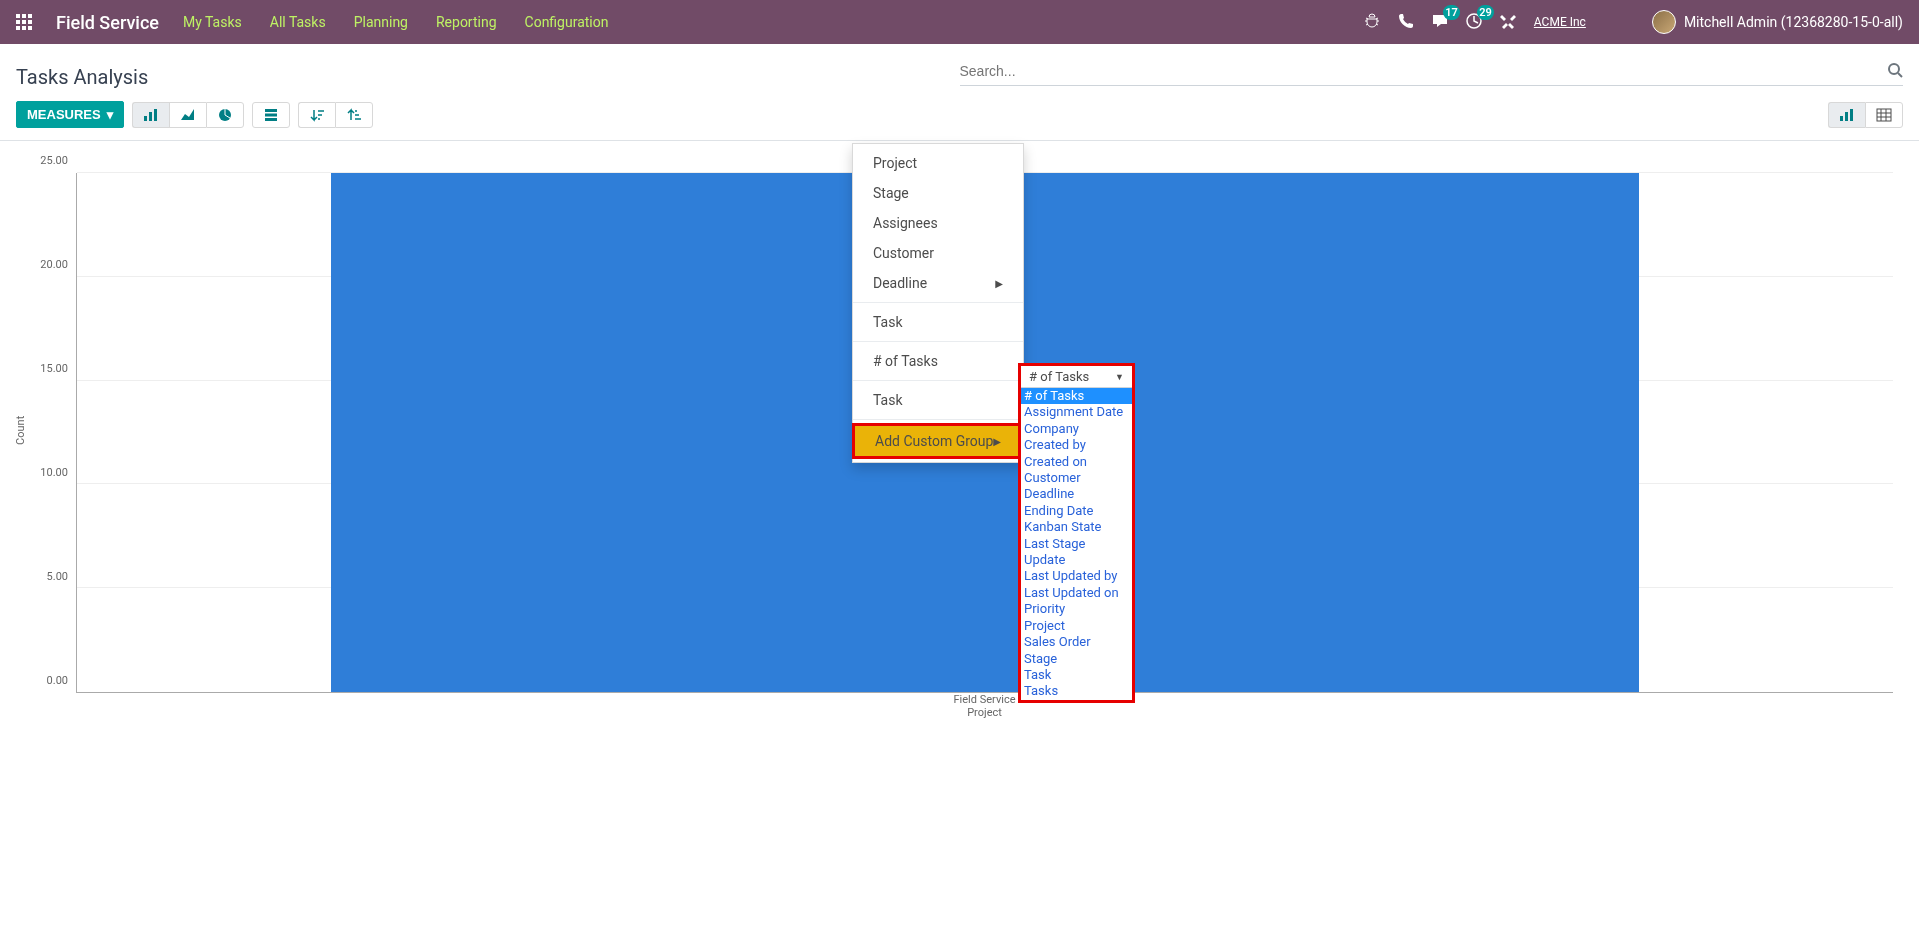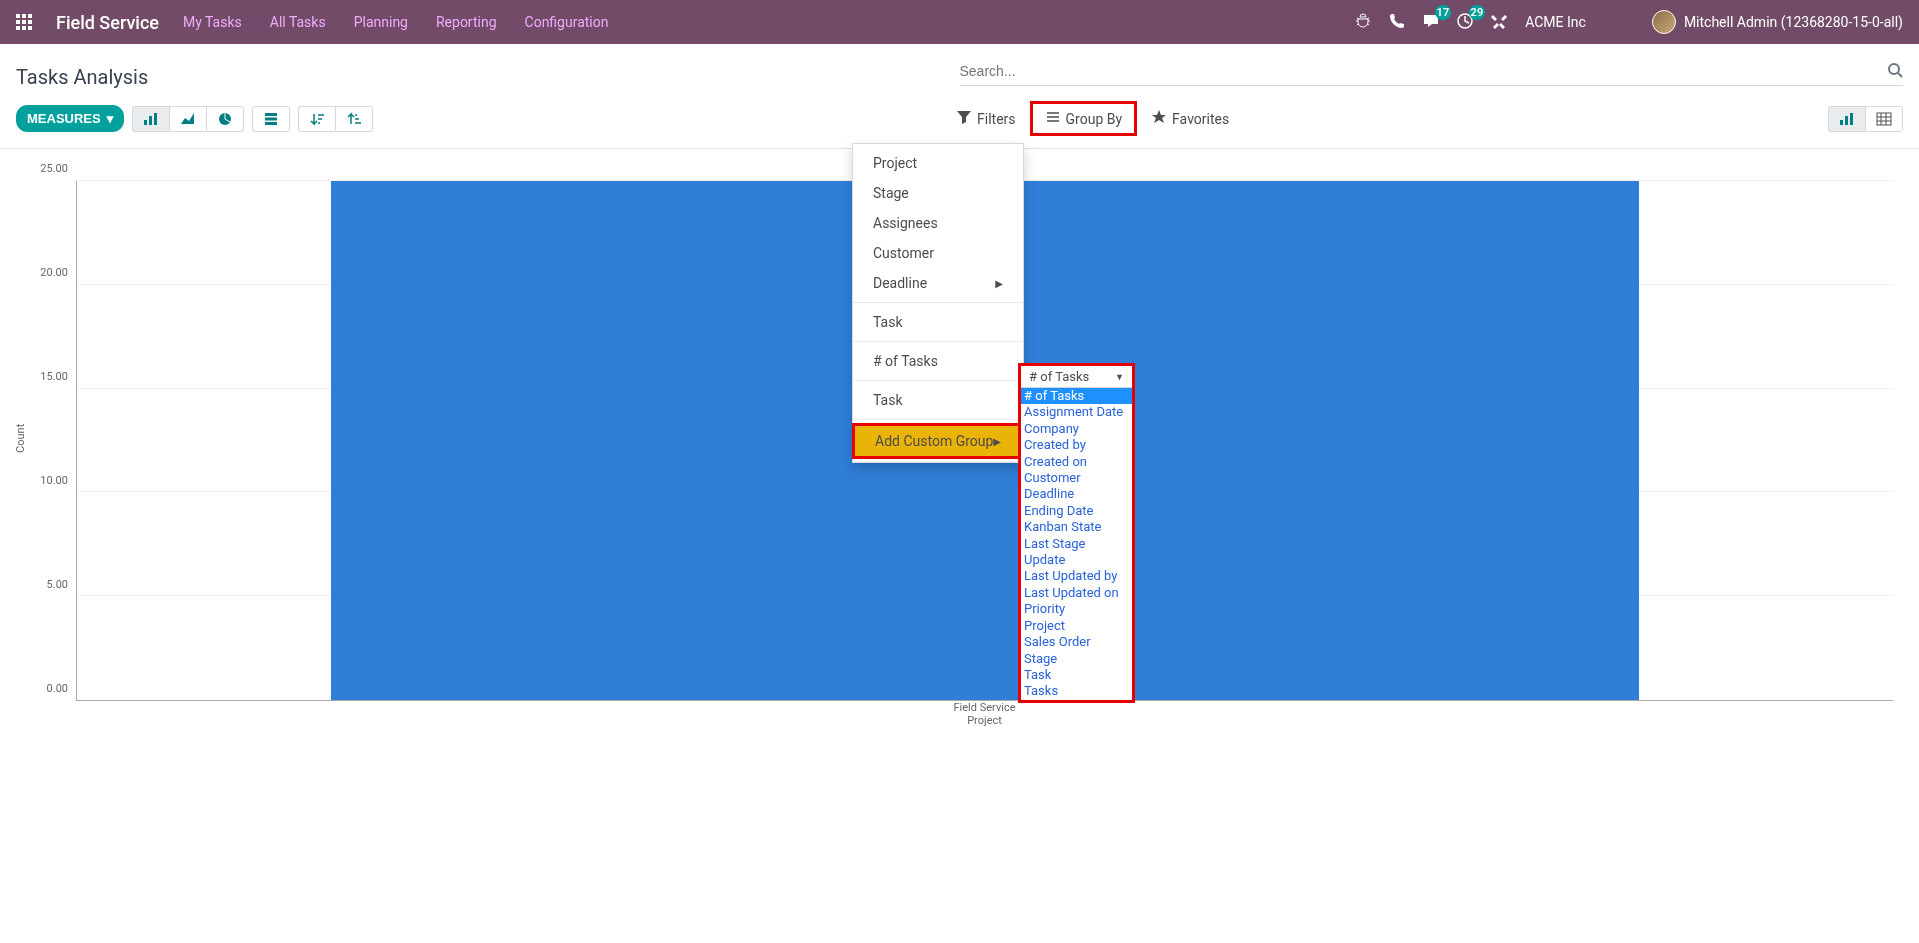--- a/index.html
+++ b/index.html
@@ -41,21 +41,21 @@
     }
     .app-title {
       font-size: 18px;
       font-weight: 500;
     }
     .nav-links {
       display: flex;
       gap: 28px;
     }
     .nav-links span {
-      color: #f0abfc;
+      color: #bef264;
       cursor: pointer;
       font-size: 14px;
     }
     .navbar-right {
       display: flex;
       align-items: center;
       gap: 18px;
     }
     .nav-icon {
       position: relative;
@@ -85,21 +85,22 @@
       border-radius: 50%;
       background: linear-gradient(135deg, #8b6f47 0%, #c9a876 100%);
       border: 1px solid #fff;
     }
     .user-name {
       color: #fff;
       font-size: 14px;
     }
     .company-name {
       color: #fff;
-      font-size: 14px;
+      font-size: 12px;
+      text-decoration: underline;
     }
 
     
     .control-panel {
       border-bottom: 1px solid #dee2e6;
       background: #fff;
     }
     .cp-top {
       display: flex;
       align-items: center;
@@ -135,21 +136,21 @@
       align-items: center;
       padding: 8px 16px 12px;
       gap: 8px;
       position: relative;
     }
     .btn {
       border: 1px solid #d8d8d8;
       background: #fff;
       padding: 5px 10px;
       cursor: pointer;
-      border-radius: 11px;
+      border-radius: 2px;
       display: inline-flex;
       align-items: center;
       gap: 6px;
       color: #4c4c4c;
     }
     .btn-primary {
       background: #00a09d;
       color: #fff;
       border-color: #00a09d;
       font-weight: 600;
@@ -474,46 +475,20 @@
             <path d="M5 2v10l-3-3M5 12l3-3M9 3h6M9 7h4M9 11h2"></path>
           </svg>
       </button>
       <button class="btn">
         <svg class="chart-icon" viewBox="0 0 16 14" fill="none" stroke="#017e84" stroke-width="1.5">
             <path d="M5 12V2l-3 3M5 2l3 3M9 3h2M9 7h4M9 11h6"></path>
           </svg>
       </button>
     </div>
 
-    <div class="search-options">
-      <div class="search-option">
-        <span>
-          <svg class="icon16" viewBox="0 0 16 16" fill="currentColor">
-              <path d="M1 2h14l-5 6v5l-4 2v-7z"></path>
-            </svg>
-        </span>
-        <span>Filters</span>
-      </div>
-      <div class="search-option highlighted">
-        <span>
-          <svg class="icon16" viewBox="0 0 16 16" fill="none" stroke="currentColor" stroke-width="1.5">
-              <path d="M2 4h12M2 8h12M2 12h12"></path>
-            </svg>
-        </span>
-        <span>Group By</span>
-      </div>
-      <div class="search-option">
-        <span>
-          <svg class="icon16" viewBox="0 0 16 16" fill="currentColor">
-              <path d="M8 1l2 5h5l-4 3 2 5-5-3-5 3 2-5-4-3h5z"></path>
-            </svg>
-        </span>
-        <span>Favorites</span>
-      </div>
-    </div>
 
     <div class="btn-group view-switcher">
       <button class="btn btn-active">
         <svg class="chart-icon" viewBox="0 0 16 14" fill="#017e84">
             <rect x="1" y="8" width="3" height="5"></rect>
             <rect x="6" y="4" width="3" height="9"></rect>
             <rect x="11" y="1" width="3" height="12"></rect>
           </svg>
       </button>
       <button class="btn">

